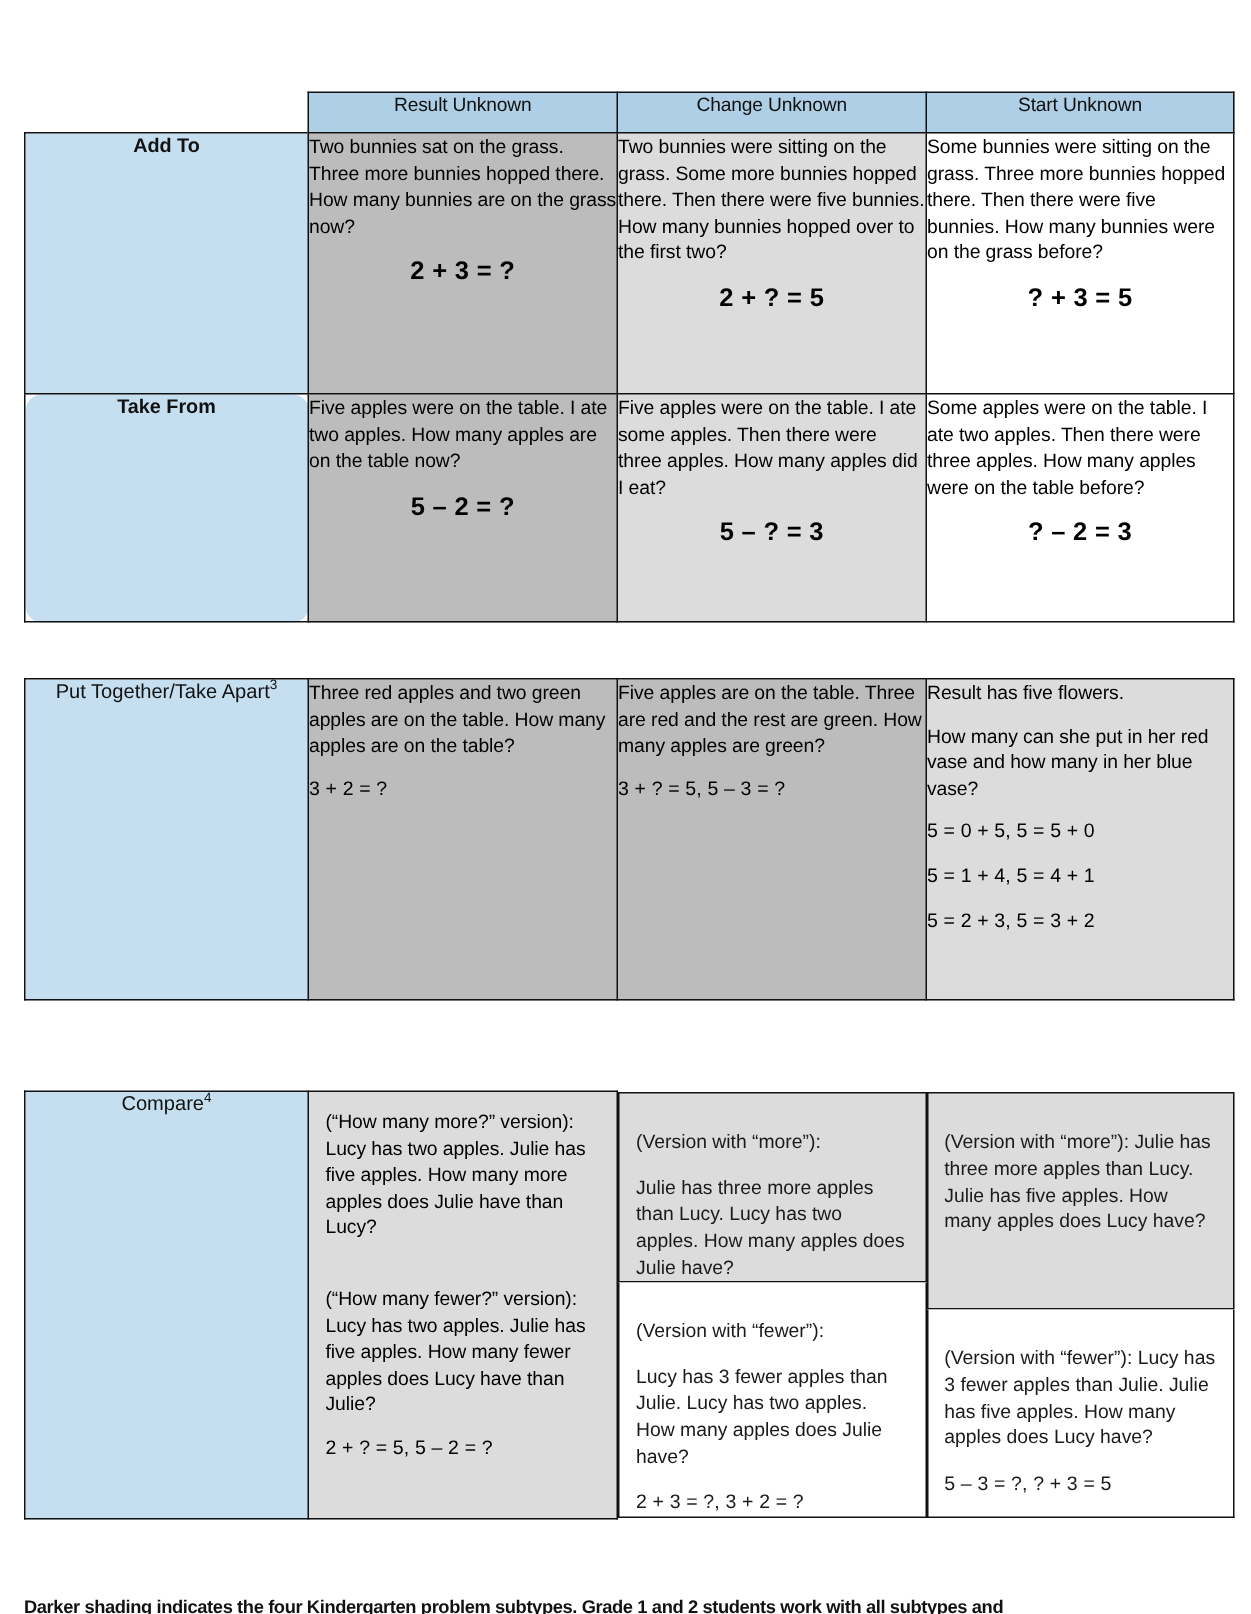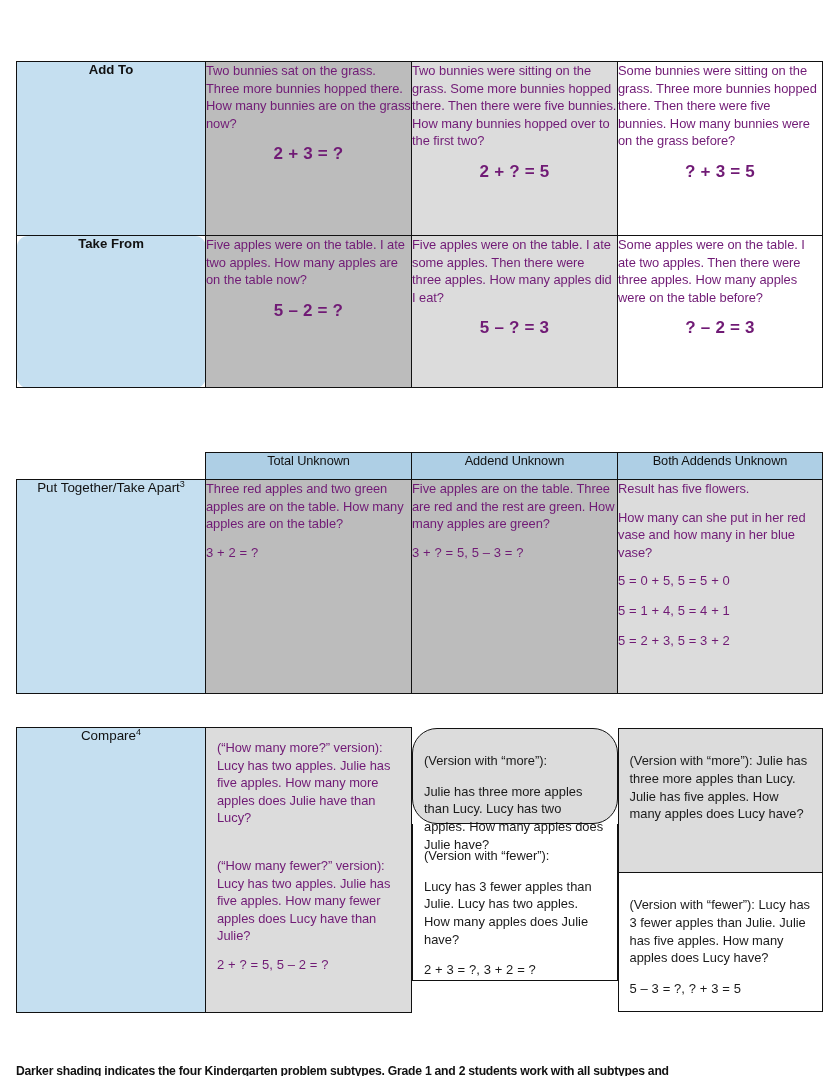--- a/index.html
+++ b/index.html
@@ -99,21 +99,21 @@
     vertical-align: super;
     line-height: 0;
   }
 
   
   .cell {
     border: 1.5px solid #111111;
     padding: 11px 11px 8px 11px;
     font-size: 12.9px;
     line-height: 17.6px;
-    color: #701a75;
+    color: #000000;
     letter-spacing: -0.05px;
   }
   .shade-dark  { background: #bcbcbc; }
   .shade-light { background: #dcdcdc; }
   .shade-none  { background: #ffffff; }
 
   .cell p { margin: 0; }
   .cell p + p { margin-top: 11px; }
 
   .eq {
@@ -164,20 +164,26 @@
 
 
   <table class="tbl" style="left:16px; top:61px; width:806px;">
     <colgroup>
       <col style="width:189px">
       <col style="width:206px">
       <col style="width:206px">
       <col style="width:205px">
     </colgroup>
     <tbody>
+        <tr>
+      <th class="hdr-blank"></th>
+      <th class="hdr">Result Unknown</th>
+      <th class="hdr">Change Unknown</th>
+      <th class="hdr">Start Unknown</th>
+    </tr>
     <tr>
       <td class="rowlab" style="height:174px;">Add To</td>
       <td class="cell shade-dark">
         <p>Two bunnies sat on the grass. Three more bunnies hopped there. How many bunnies are on the grass now?</p>
         <span class="eq">2 + 3 = ?</span>
       </td>
       <td class="cell shade-light">
         <p>Two bunnies were sitting on the grass. Some more bunnies hopped there. Then there were five bunnies. How many bunnies hopped over to the first two?</p>
         <span class="eq">2 + ? = 5</span>
       </td>
@@ -205,26 +211,20 @@
     </table>
 
   <table class="tbl" style="left:16px; top:452px; width:806px;">
     <colgroup>
       <col style="width:189px">
       <col style="width:206px">
       <col style="width:206px">
       <col style="width:205px">
     </colgroup>
     <tbody>
-        <tr>
-      <th class="hdr-blank"></th>
-      <th class="hdr">Total  Unknown</th>
-      <th class="hdr">Addend Unknown</th>
-      <th class="hdr">Both Addends Unknown</th>
-    </tr>
     <tr>
       <td class="rowlab reg" style="height:214px;">
         <span>Put Together/Take Apart</span><sup>3</sup>
       </td>
       <td class="cell shade-dark">
         <p>Three red apples and two green apples are on the table. How many apples are on the table?</p>
         <span class="eq-left">3 + 2 = ?</span>
       </td>
       <td class="cell shade-dark">
         <p>Five apples are on the table. Three are red and the rest are green. How many apples are green?</p>
@@ -258,21 +258,21 @@
         <div class="subcell shade-light" style="border:none; height:127px;">
           <p>(“How many more?” version): Lucy has two apples. Julie has five apples. How many more apples does Julie have than Lucy?</p>
         </div>
         <div class="subcell shade-light" style="border:none; height:157px; padding-top:2px;">
           <p>(“How many fewer?” version): Lucy has two apples. Julie has five apples. How many fewer apples does Lucy have than Julie?</p>
           <span class="eq-left">2 + ? = 5,  5 – 2 = ?</span>
         </div>
       </td>
 
       <td style="padding:0; border:none;">
-        <div class="subcell shade-light" style="height:96px;border-radius:25px;">
+        <div class="subcell shade-light" style="height:127px;">
           <p>(Version with “more”):</p>
           <p>Julie has three more apples than Lucy. Lucy has two apples. How many apples does Julie have?</p>
         </div>
         <div class="subcell shade-none nb-top" style="height:157px;">
           <p>(Version with “fewer”):</p>
           <p>Lucy has 3 fewer apples than Julie. Lucy has two apples. How many apples does Julie have?</p>
           <span class="eq-left">2 + 3 = ?,  3 + 2 = ?</span>
         </div>
       </td>
 

